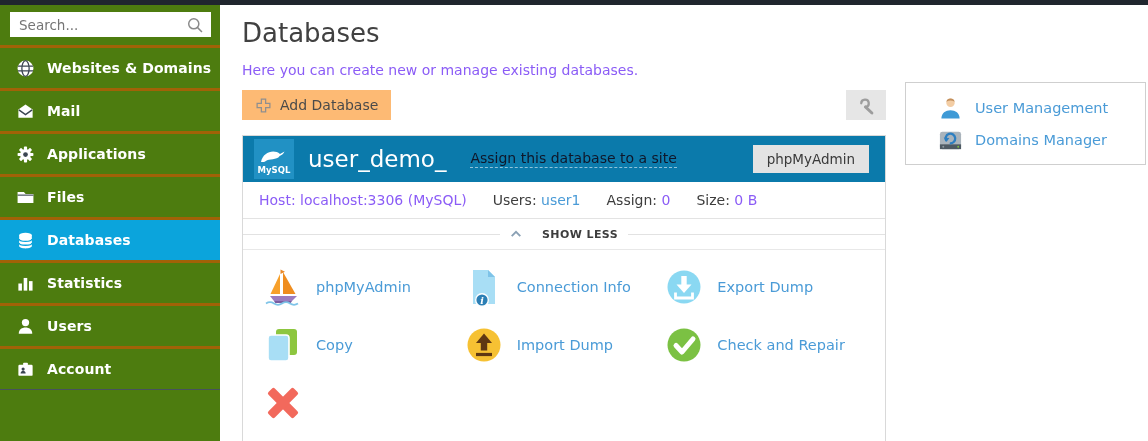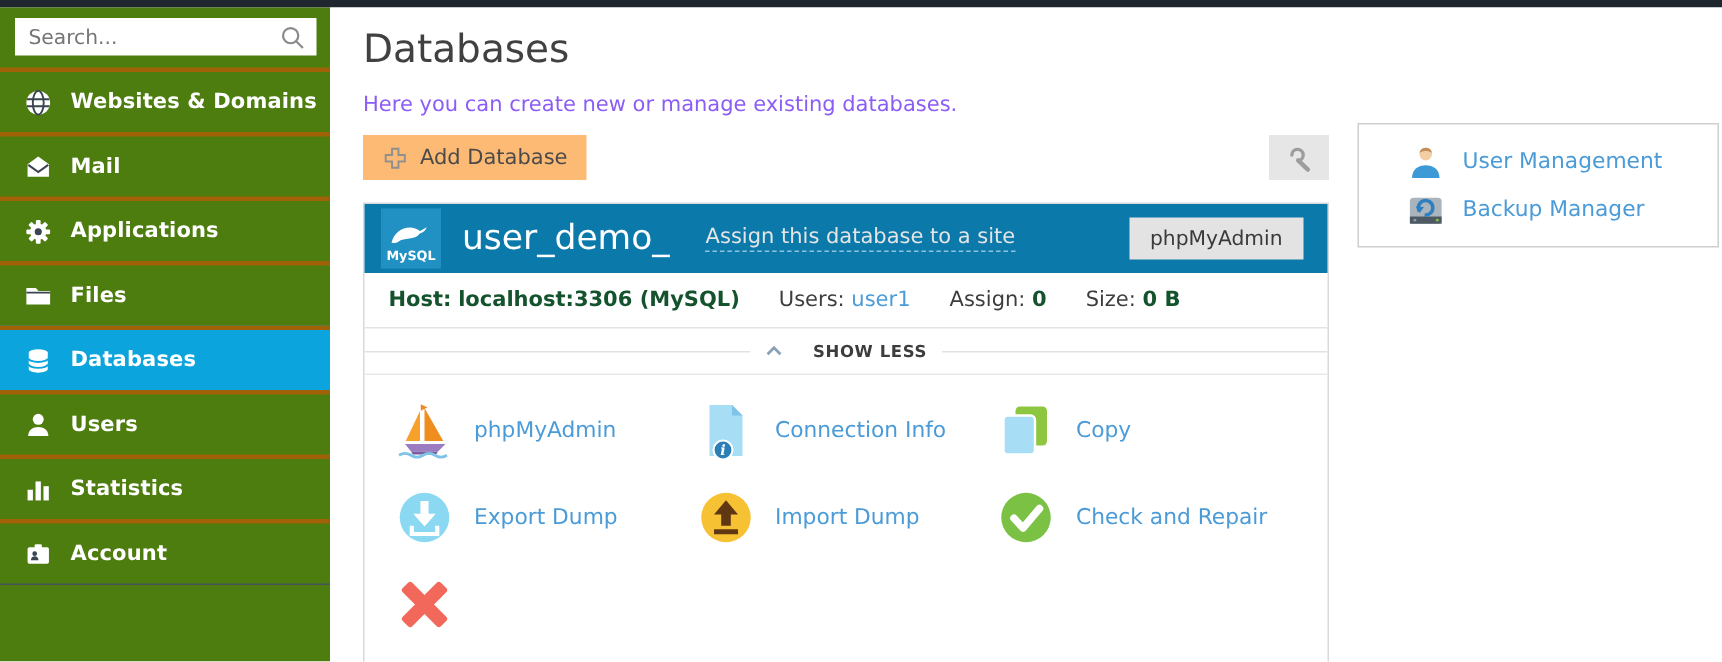--- a/index.html
+++ b/index.html
@@ -45,29 +45,29 @@
   #wrench-btn{position:absolute;right:0;top:0;width:40px;height:30px;background:#e6e6e6;border:0;
     display:flex;align-items:center;justify-content:center;cursor:pointer;}
 
   
   #db-card{position:absolute;left:22px;top:130px;width:644px;box-sizing:border-box;
     border:1px solid #d9d9d9;background:#fff;}
   .card-header{height:46px;background:#0b7aab;display:flex;align-items:center;padding:0 16px 0 11px;}
   .mysql-tile{width:40px;height:40px;background:#2191c4;display:flex;flex-direction:column;
     align-items:flex-end;justify-content:center;flex:0 0 40px;}
   .db-name{color:#fff;font-size:23px;margin-left:14px;white-space:nowrap;}
-  .assign-link{margin-left:24px;font-size:14px;color:#e5e5e5;cursor:pointer;
+  .assign-link{margin-left:24px;font-size:14px;color:#0f172a;cursor:pointer;
     border-bottom:1px dashed rgba(255,255,255,.55);padding-bottom:1px;white-space:nowrap;}
   .pma-btn{margin-left:auto;background:#e3e3e3;border:0;padding:6px 14px;font-size:13.5px;
     color:#3a3a3a;cursor:pointer;font-family:"DejaVu Sans","Liberation Sans",sans-serif;}
 
   .info-row{display:flex;align-items:center;gap:26px;padding:10px 16px;
     border-bottom:1px solid #e3e3e3;font-size:14px;color:#3d3d3d;}
   .info-pair{white-space:nowrap;}
-  .b{font-weight:700;color:#14532d;}
+  .b{font-weight:400;color:#8b5cf6;}
   .link{color:#4a9bd7;cursor:pointer;}
 
   .showless-row{display:flex;align-items:center;height:30px;border-bottom:1px solid #e8e8e8;}
   .sl-line{flex:1;height:1px;background:#e2e2e2;}
   .sl-center{display:flex;align-items:center;gap:20px;margin:0 10px;cursor:pointer;
     font-size:11px;font-weight:700;color:#3d3d3d;letter-spacing:.4px;}
 
   .actions-grid{display:grid;grid-template-columns:1fr 1fr 1fr;row-gap:8px;padding:12px 20px 14px;}
   .action{display:flex;align-items:center;gap:13px;height:50px;cursor:pointer;}
   .action-icon{width:40px;height:40px;flex:0 0 40px;display:flex;align-items:center;justify-content:center;}
@@ -151,36 +151,36 @@
           <ellipse cx="12" cy="5" rx="8" ry="2.7" fill="#fff"></ellipse>
           <path d="M4 10 c0 1.7 3.6 3 8 3 s8 -1.3 8 -3 M4 15 c0 1.7 3.6 3 8 3 s8 -1.3 8 -3" fill="none" stroke="#0ba4dc" stroke-width="1.6"></path>
         </svg>
       </span>
       <span class="nav-label">Databases</span>
     </div>
 
     <div class="nav-item">
       <span class="nav-icon">
         <svg viewBox="0 0 24 24" width="19" height="19">
-          <circle cx="12" cy="7" r="4.6" fill="#fff"></circle>
-          <path d="M3.5 21 c0 -5 4 -7.6 8.5 -7.6 s8.5 2.6 8.5 7.6 Z" fill="#fff"></path>
-        </svg>
-      </span>
-      <span class="nav-label">Users</span>
-    </div>
-
-    <div class="nav-item">
-      <span class="nav-icon">
-        <svg viewBox="0 0 24 24" width="19" height="19">
           <rect x="3" y="12" width="4.5" height="9" fill="#fff"></rect>
           <rect x="9.7" y="5" width="4.5" height="16" fill="#fff"></rect>
           <rect x="16.4" y="9" width="4.5" height="12" fill="#fff"></rect>
         </svg>
       </span>
       <span class="nav-label">Statistics</span>
+    </div>
+
+    <div class="nav-item">
+      <span class="nav-icon">
+        <svg viewBox="0 0 24 24" width="19" height="19">
+          <circle cx="12" cy="7" r="4.6" fill="#fff"></circle>
+          <path d="M3.5 21 c0 -5 4 -7.6 8.5 -7.6 s8.5 2.6 8.5 7.6 Z" fill="#fff"></path>
+        </svg>
+      </span>
+      <span class="nav-label">Users</span>
     </div>
 
     <div class="nav-item">
       <span class="nav-icon">
         <svg viewBox="0 0 24 24" width="19" height="19">
           <rect x="9" y="3.5" width="6" height="4.5" rx="1" fill="#fff"></rect>
           <rect x="3" y="6" width="18" height="14" rx="1.5" fill="#fff"></rect>
           <circle cx="9" cy="11.5" r="2" fill="#3a4551"></circle>
           <path d="M5.8 17 c0 -2.3 1.6 -3.4 3.2 -3.4 s3.2 1.1 3.2 3.4 Z" fill="#3a4551"></path>
         </svg>
@@ -282,38 +282,38 @@
               <circle cx="18" cy="33" r="6.3" fill="#2c7fb5" stroke="#fff" stroke-width="1.4"></circle>
               <text x="18" y="36.6" text-anchor="middle" font-size="9.5" font-style="italic" font-weight="bold" fill="#fff" font-family="DejaVu Serif, serif">i</text>
             </svg>
           </span>
           <span class="action-label">Connection Info</span>
         </div>
 
         <div class="action">
           <span class="action-icon">
             <svg viewBox="0 0 40 40" width="40" height="40">
-              <rect x="13" y="4" width="21" height="26" rx="3" fill="#8dc63f"></rect>
-              <path d="M13 21 l7 9 h-7 Z" fill="#6da32c"></path>
-              <rect x="5" y="10" width="21" height="26" rx="3" fill="#a8def5" stroke="#fff" stroke-width="1.6"></rect>
-            </svg>
-          </span>
-          <span class="action-label">Copy</span>
-        </div>
-
-        <div class="action">
-          <span class="action-icon">
-            <svg viewBox="0 0 40 40" width="40" height="40">
               <circle cx="20" cy="20" r="16.5" fill="#8ad8f2"></circle>
               <rect x="17.3" y="9" width="5.4" height="9.5" fill="#fff"></rect>
               <path d="M12.5 17.5 h15 l-7.5 8.5 Z" fill="#fff"></path>
               <path d="M11.5 25.5 v5.5 h17 v-5.5" fill="none" stroke="#fff" stroke-width="2.8"></path>
             </svg>
           </span>
           <span class="action-label">Export Dump</span>
+        </div>
+
+        <div class="action">
+          <span class="action-icon">
+            <svg viewBox="0 0 40 40" width="40" height="40">
+              <rect x="13" y="4" width="21" height="26" rx="3" fill="#8dc63f"></rect>
+              <path d="M13 21 l7 9 h-7 Z" fill="#6da32c"></path>
+              <rect x="5" y="10" width="21" height="26" rx="3" fill="#a8def5" stroke="#fff" stroke-width="1.6"></rect>
+            </svg>
+          </span>
+          <span class="action-label">Copy</span>
         </div>
 
         <div class="action">
           <span class="action-icon">
             <svg viewBox="0 0 40 40" width="40" height="40">
               <circle cx="20" cy="20" r="16.5" fill="#f6c133"></circle>
               <path d="M20 8.5 l8 9.5 h-16 Z" fill="#5f3813"></path>
               <rect x="16.8" y="17" width="6.4" height="8.5" fill="#5f3813"></rect>
               <path d="M12 29.5 h16" stroke="#5f3813" stroke-width="3.2"></path>
             </svg>
@@ -358,17 +358,17 @@
         <span class="panel-icon">
           <svg viewBox="0 0 26 26" width="25" height="25">
             <rect x="2" y="4" width="22" height="18" rx="2.5" fill="#aab4bc"></rect>
             <rect x="2" y="17" width="22" height="5" fill="#4e5a63"></rect>
             <circle cx="5.5" cy="19.5" r="1" fill="#8f9aa2"></circle>
             <circle cx="21" cy="19.5" r="1" fill="#7bc143"></circle>
             <path d="M8.6 13.5 a5 5 0 1 1 3.6 2.4" fill="none" stroke="#2d7fc1" stroke-width="2.4"></path>
             <path d="M6 10 l2.8 4.6 l3 -4.2 Z" fill="#2d7fc1"></path>
           </svg>
         </span>
-        <span class="panel-label">Backup Manager</span>
+        <span class="panel-label">Domains Manager</span>
       </div>
     </div>
   </div>
 </div>
 
 </body></html>

